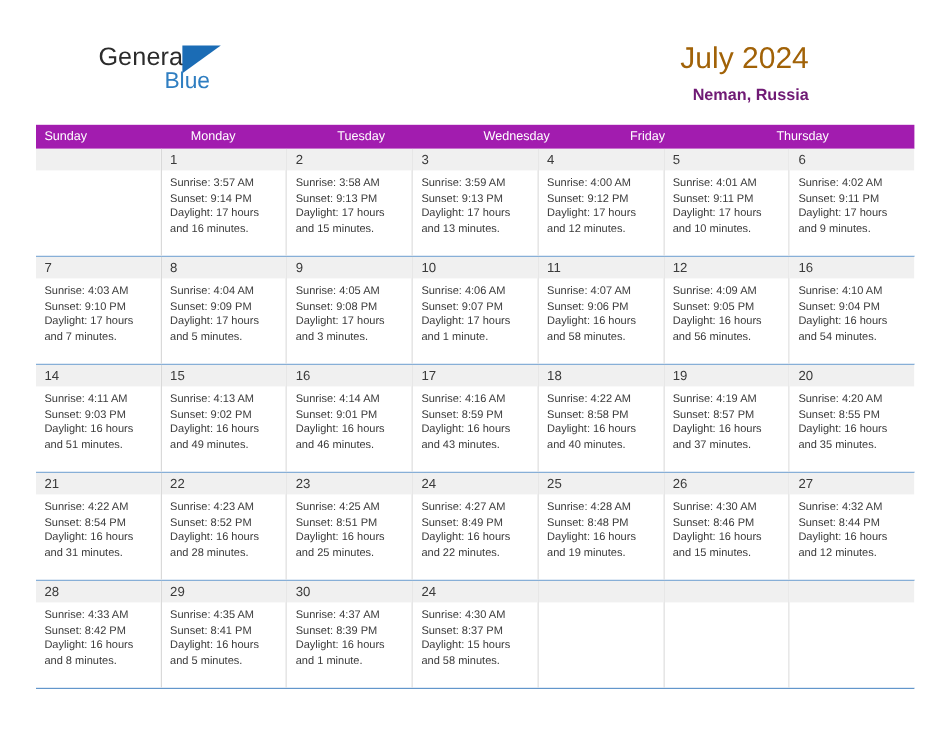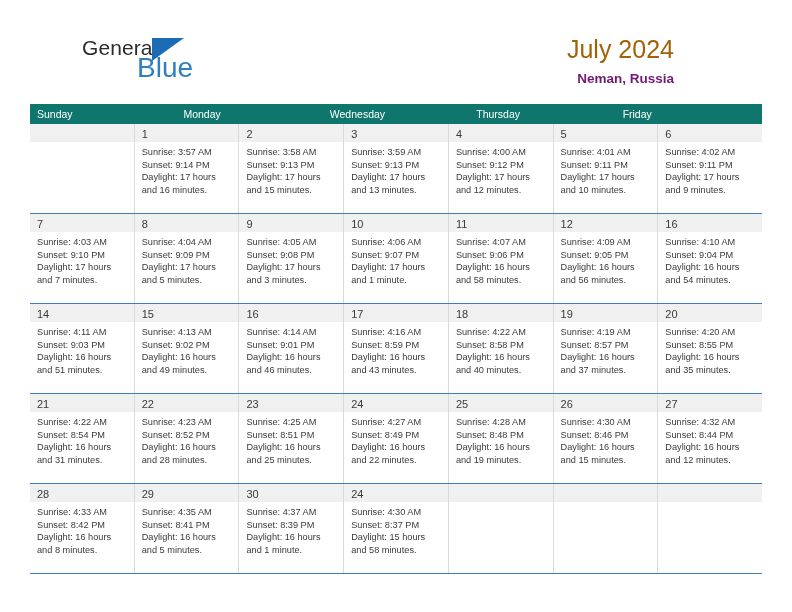--- a/index.html
+++ b/index.html
@@ -39,21 +39,21 @@
     left: 0; top: 0;
     font-size: 21px;
     letter-spacing: 0.1px;
     color: #2b2b2b;
     font-family: "Liberation Sans", sans-serif;
     line-height: 24px;
   }
   .logo-blue {
     position: absolute;
     left: 55px; top: 20px;
-    font-size: 28px;
+    font-size: 19px;
     color: #2f7ec1;
     font-family: "Liberation Sans", sans-serif;
     line-height: 24px;
   }
   .logo-triangle {
     position: absolute;
     left: 70px;
     top: 2px;
     width: 0; height: 0;
     border-left: 32px solid #1b6cb5;
@@ -87,21 +87,21 @@
   .calendar {
     position: absolute;
     left: 30px;
     top: 104px;
     width: 732px;
   }
   .weekday-row {
     display: flex;
     width: 732px;
     height: 20px;
-    background: #0f766e;
+    background: #a21caf;
   }
   .weekday {
     flex: 1 1 0;
     color: #ffffff;
     font-size: 10.5px;
     font-family: "Liberation Sans", sans-serif;
     line-height: 20px;
     padding-left: 7px;
     white-space: nowrap;
     overflow: hidden;
@@ -165,23 +165,24 @@
       <div class="cal-title">July 2024</div>
       <div class="cal-subtitle">Neman, Russia</div>
     </div>
 
   </div>
 
   <div class="calendar">
     <div class="weekday-row">
       <div class="weekday">Sunday</div>
       <div class="weekday">Monday</div>
+      <div class="weekday">Tuesday</div>
       <div class="weekday">Wednesday</div>
+      <div class="weekday">Friday</div>
       <div class="weekday">Thursday</div>
-      <div class="weekday">Friday</div>
     </div>
     <div id="weeks-container">
         <div class="week-row">
           <div class="day-cell empty">
             <div class="day-band"><span class="day-num"></span></div>
           </div>
           <div class="day-cell">
             <div class="day-band"><span class="day-num">1</span></div>
             <div class="day-body">
               <div class="day-line">Sunrise: 3:57 AM</div>

